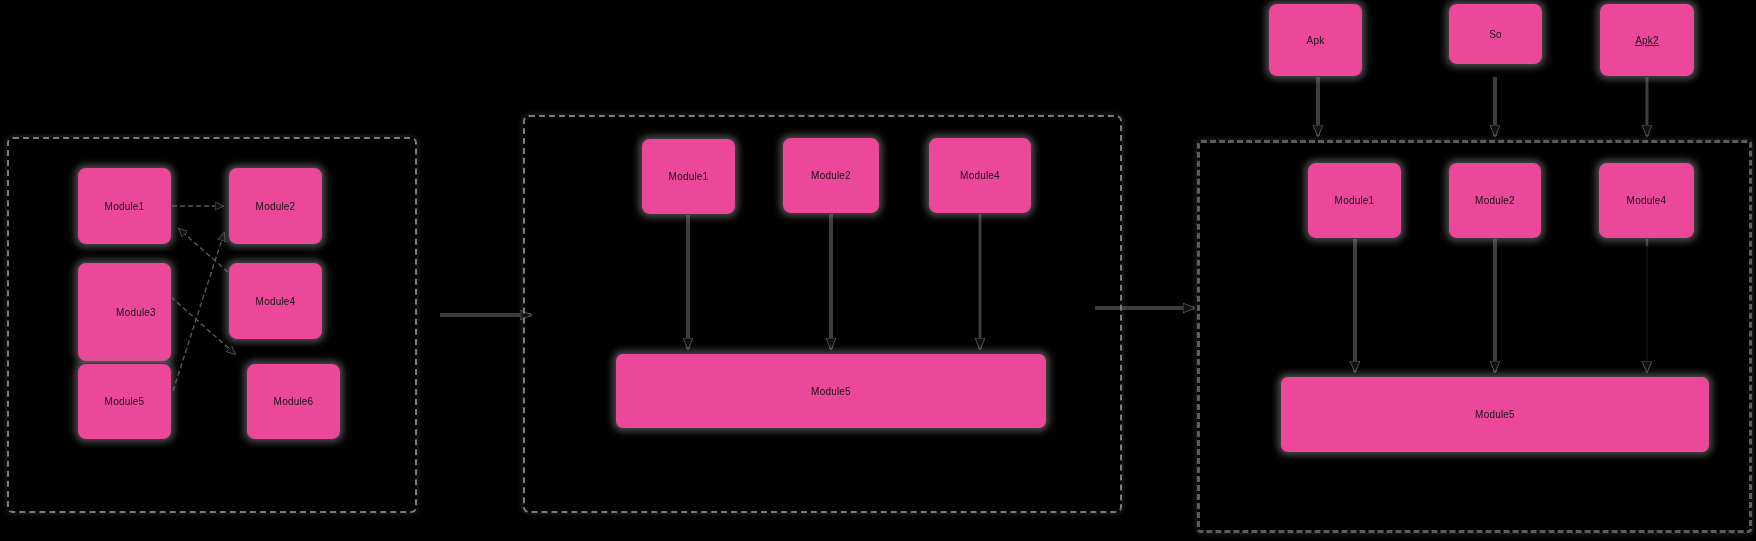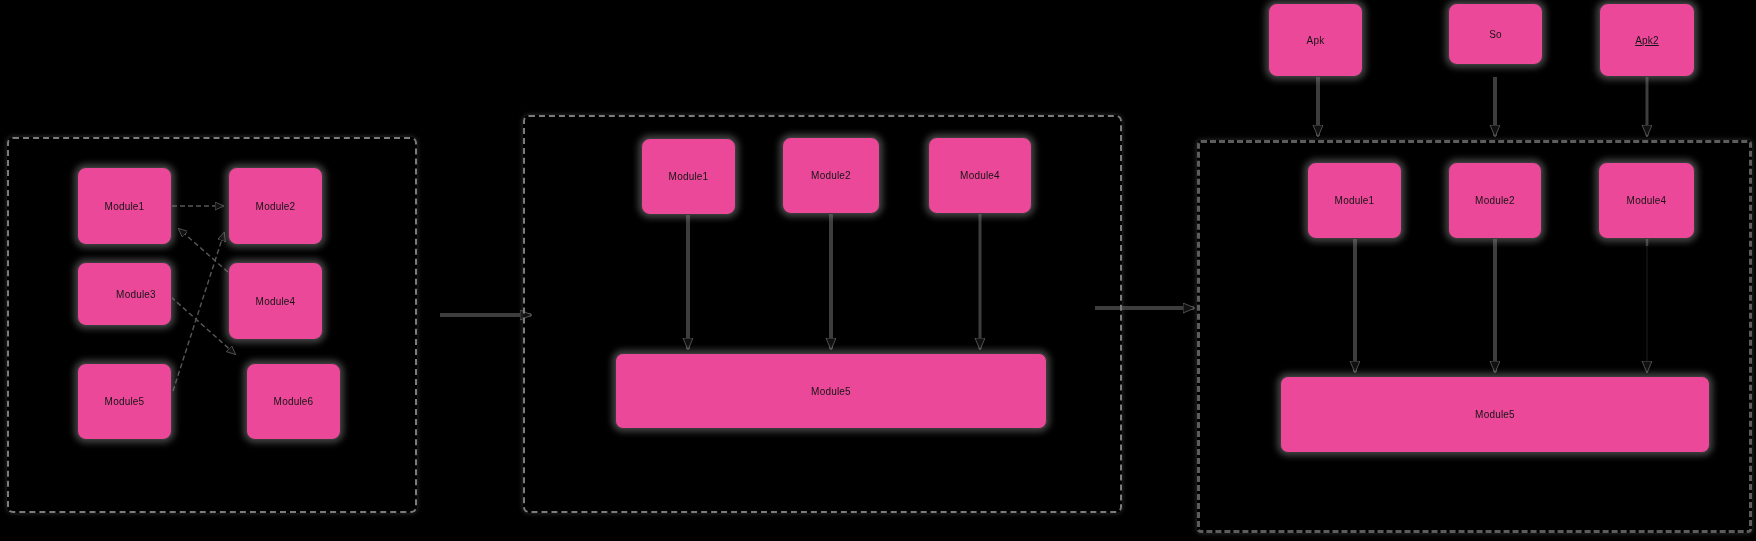--- a/index.html
+++ b/index.html
@@ -60,21 +60,21 @@
     <line x1="1647" y1="237" x2="1647" y2="246" stroke="#3d3d3d" stroke-width="2.5"></line>
     <line x1="1647" y1="246" x2="1647" y2="372" stroke="#141414" stroke-width="1.5" marker-end="url(#ahb)"></line>
   </svg>
 
   <div class="group" style="left:7px;   top:137px; width:410px; height:376px;"></div>
   <div class="group" style="left:523px; top:115px; width:599px; height:398px;"></div>
   <div class="group heavy" style="left:1197px; top:140px; width:555px; height:393px;"></div>
 
   <div class="node" style="left:77px;  top:167px; width:95px; height:78px;">Module1</div>
   <div class="node" style="left:228px; top:167px; width:95px; height:78px;">Module2</div>
-  <div class="node" style="left:77px;  top:262px; width:95px; height:64px;padding-left:23px;">Module3</div>
+  <div class="node" style="left:77px;  top:262px; width:95px; height:100px;padding-left:23px;">Module3</div>
   <div class="node" style="left:228px; top:262px; width:95px; height:78px;">Module4</div>
   <div class="node" style="left:77px;  top:363px; width:95px; height:77px;">Module5</div>
   <div class="node" style="left:238px; top:363px; width:95px; height:77px;margin-left:8px;">Module6</div>
 
   <div class="node" style="left:641px; top:138px; width:95px;  height:77px;">Module1</div>
   <div class="node" style="left:782px; top:137px; width:98px;  height:77px;">Module2</div>
   <div class="node" style="left:928px; top:137px; width:104px; height:77px;">Module4</div>
   <div class="node wide" style="left:615px; top:353px; width:432px; height:76px;">Module5</div>
 
   <div class="node" style="left:1307px; top:162px; width:95px; height:77px;">Module1</div>

